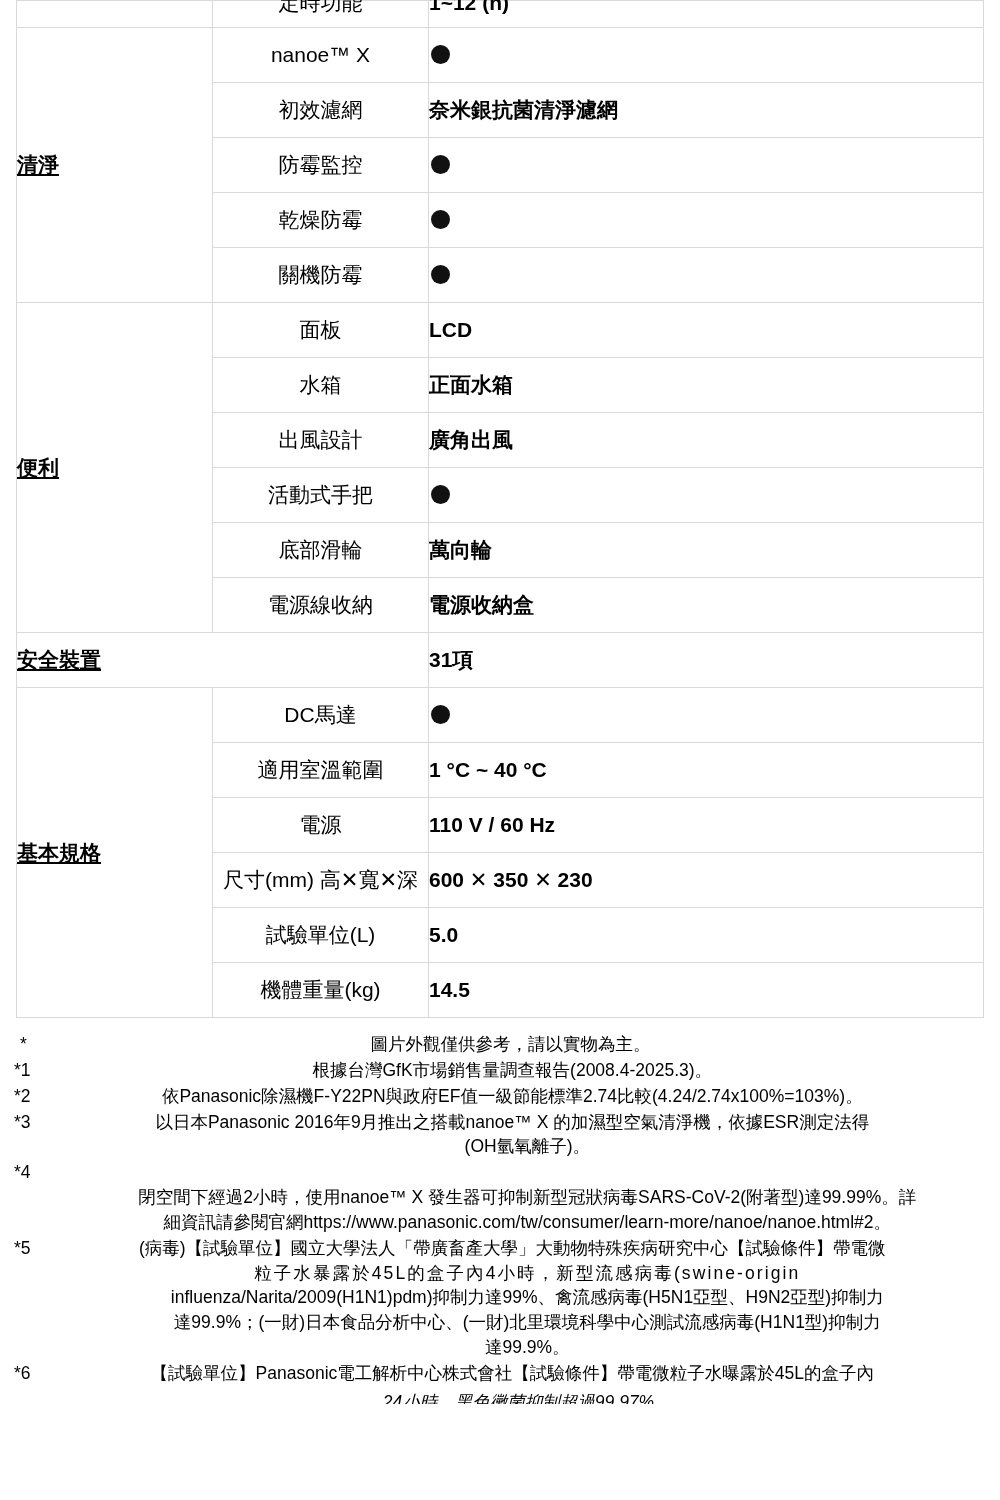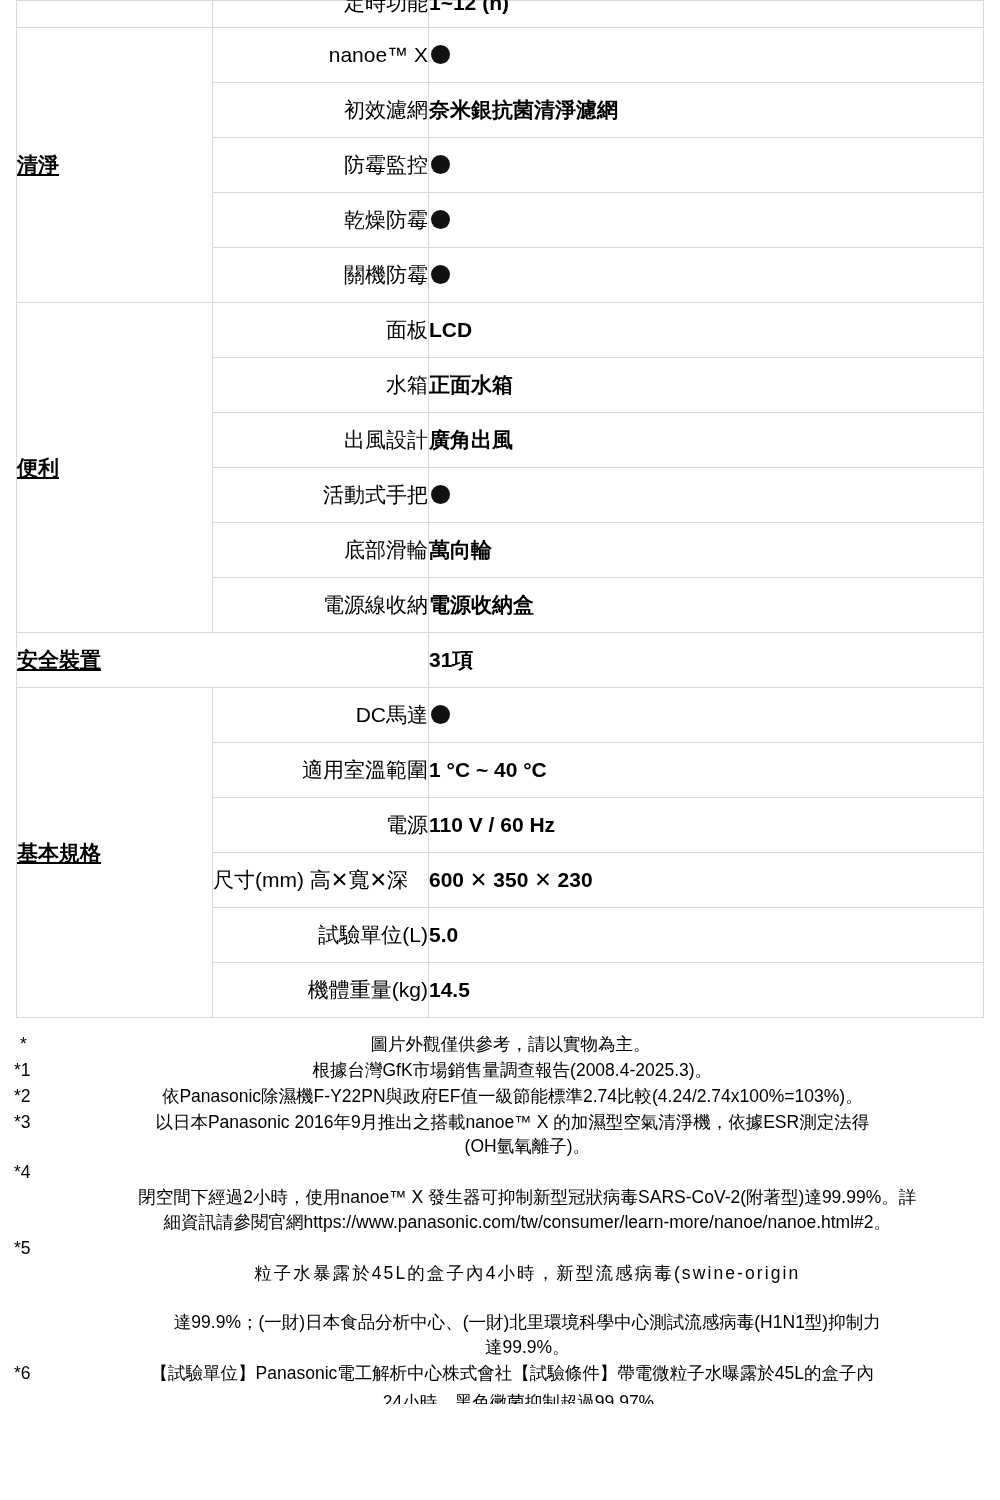--- a/index.html
+++ b/index.html
@@ -37,26 +37,26 @@
   td.cat {
     width: 196px;
     font-weight: bold;
     font-size: 22px;
     padding-left: 14px;
     vertical-align: middle;
     text-decoration: underline;
   }
   td.feat {
     width: 216px;
-    text-align: right;
+    text-align: center;
     padding-right: 10px;
     font-size: 22px;
   }
   td.feat.wide {
-    text-align: left;
+    text-align: center;
   }
   td.val {
     padding-left: 12px;
     font-size: 22px;
     font-weight: bold;
   }
   td.val.dot {
     font-size: 22px;
   }
   .bullet {
@@ -101,20 +101,21 @@
   .n-cont {
     padding-left: 30px;
   }
   .n5line2 {
     letter-spacing: 2.1px;
     word-spacing: 1px;
   }
   .lastclip {
     overflow: hidden;
     height: 14px;
+    font-style: italic;
   }
 </style>
 </head>
 <body>
 
 <div class="page">
 
   <table class="spec">
     <colgroup>
       <col style="width:196px">
@@ -245,23 +246,23 @@
       <span class="body">
         <br>
         <span class="n-cont">閉空間下經過2小時，使用nanoe™ X 發生器可抑制新型冠狀病毒SARS-CoV-2(附著型)達99.99%。詳</span><br>
         <span class="n-cont">細資訊請參閱官網https://www.panasonic.com/tw/consumer/learn-more/nanoe/nanoe.html#2。</span>
       </span>
     </div>
 
     <div class="note">
       <span class="mark">*5</span>
       <span class="body">
-        <br>
+        <span>(病毒)【試驗單位】國立大學法人「帶廣畜產大學」大動物特殊疾病研究中心【試驗條件】帶電微</span><br>
         <span class="n-cont n5line2">粒子水暴露於45L的盒子內4小時，新型流感病毒(swine-origin</span><br>
-        <br>
+        <span class="n-cont">influenza/Narita/2009(H1N1)pdm)抑制力達99%、禽流感病毒(H5N1亞型、H9N2亞型)抑制力</span><br>
         <span class="n-cont">達99.9%；(一財)日本食品分析中心、(一財)北里環境科學中心測試流感病毒(H1N1型)抑制力</span><br>
         <span class="n-cont">達99.9%。</span>
       </span>
     </div>
 
     <div class="note">
       <span class="mark">*6</span>
       <span class="body">
         <span>【試驗單位】Panasonic電工解析中心株式會社【試驗條件】帶電微粒子水曝露於45L的盒子內</span><br>
         <span class="n-cont lastclip" style="display:inline-block;">24小時，黑色黴菌抑制超過99.97%。</span>

